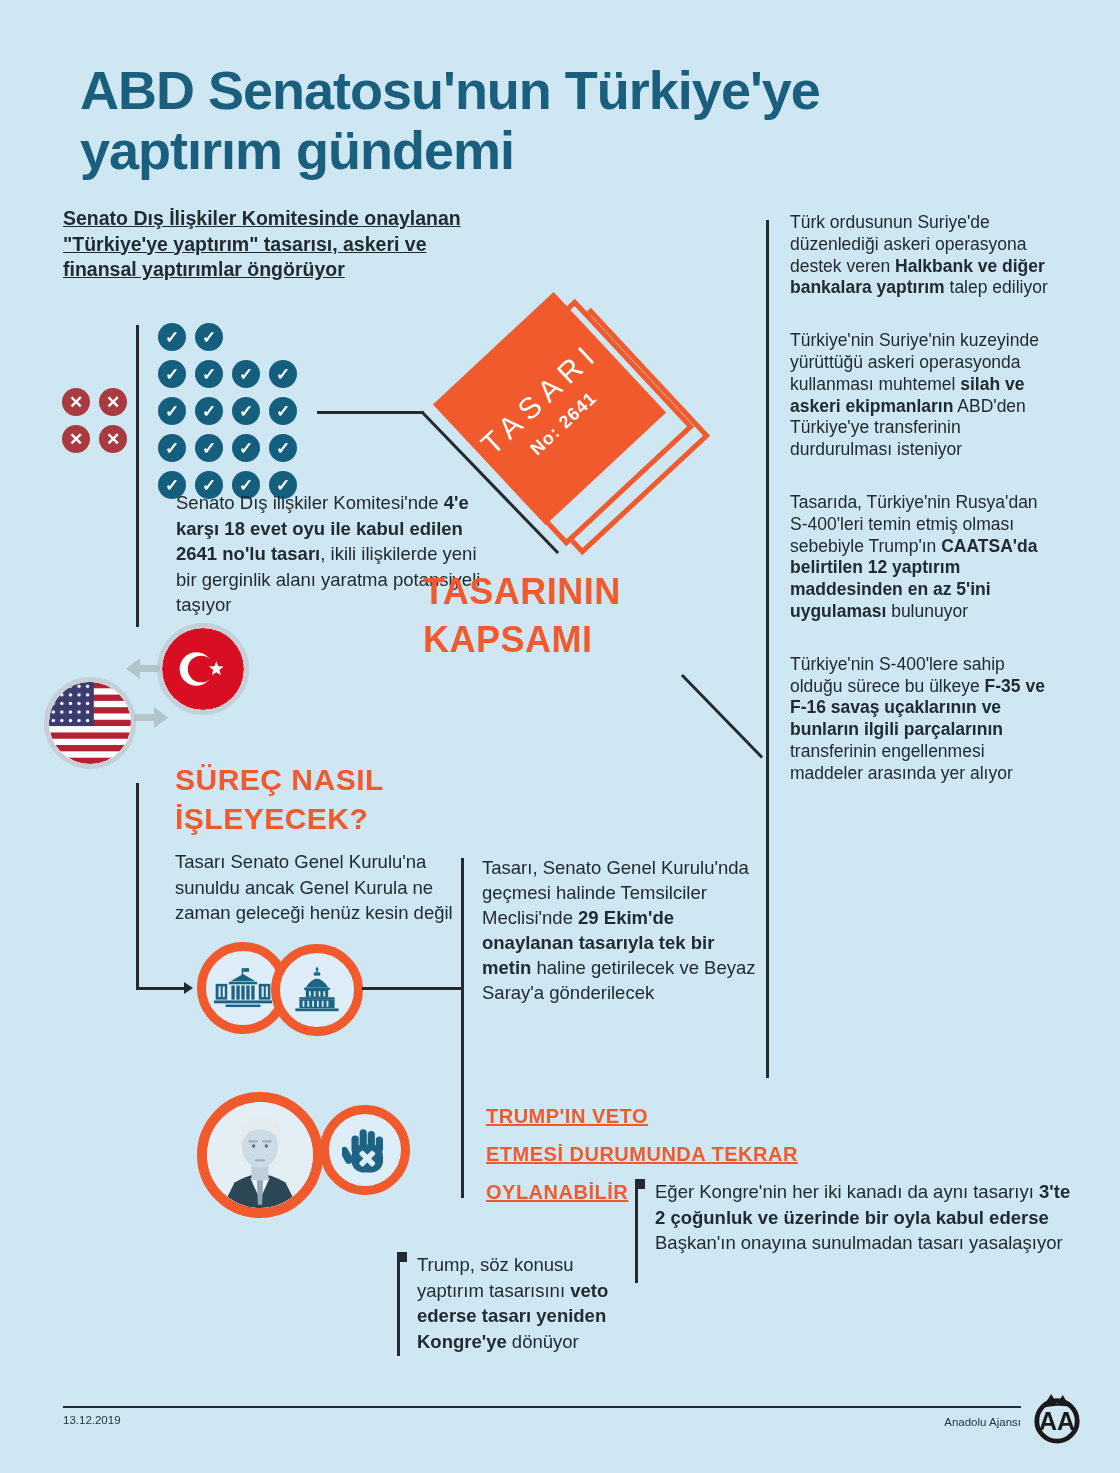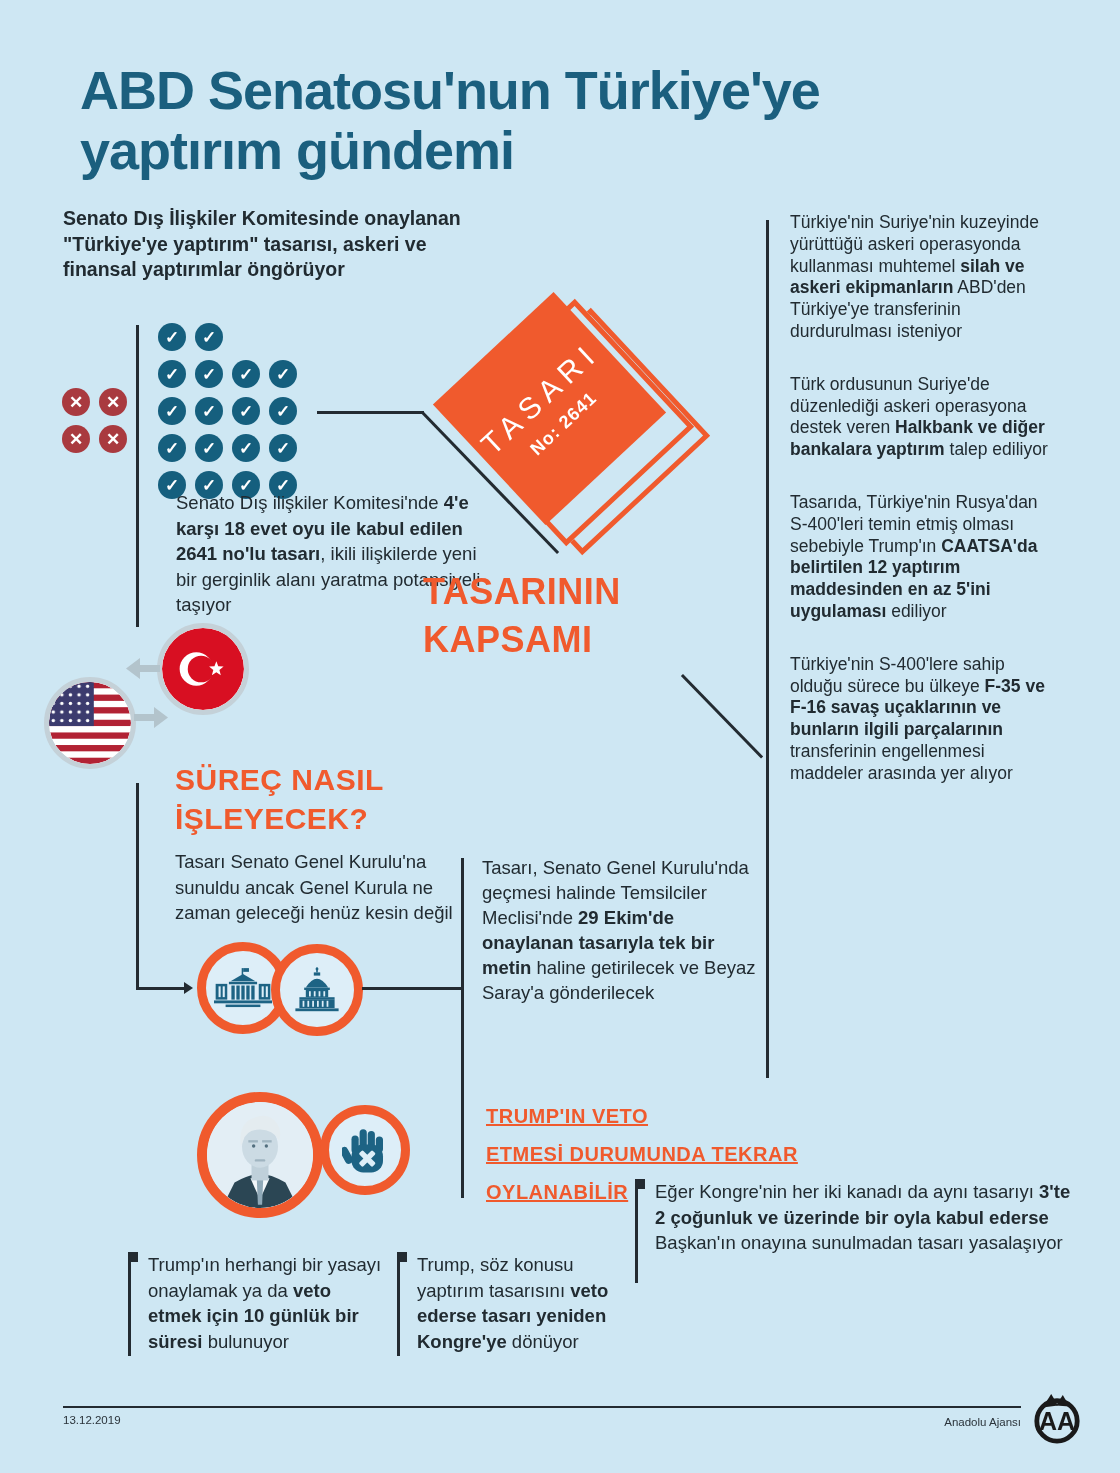--- a/index.html
+++ b/index.html
@@ -57,21 +57,21 @@
   .note .ntext{flex:1;}
   
   .footer-date,.footer-agency{font-size:11.5px;color:#2a333a;text-align:center;}
 </style>
 </head>
 <body>
 
 <div class="canvas" style="--background: #cee7f3; --title: #1b5f7e; --text-dark: #212b31; --orange: #f05a2d; --teal: #155f7e; --red: #a93a3f; --line: #232b31; --icon-teal: #1d6384; --circle-bg: #ddeef8;">
 
   <div class="abs title" style="left:72px;top:60px;width:980px;margin-left:8px;">ABD Senatosu'nun Türkiye'ye<br>yaptırım gündemi</div>
-  <div class="abs subtitle" style="left:63px;top:206px;width:440px;">Senato Dış İlişkiler Komitesinde onaylanan<br>"Türkiye'ye yaptırım" tasarısı, askeri ve<br>finansal yaptırımlar öngörüyor</div>
+  <div class="abs subtitle" style="left:63px;top:206px;width:440px;text-decoration:underline;">Senato Dış İlişkiler Komitesinde onaylanan<br>"Türkiye'ye yaptırım" tasarısı, askeri ve<br>finansal yaptırımlar öngörüyor</div>
 
   <div class="abs" style="left:62px;top:388px;">
       <div class="vrow">
         <span class="vote-c no">✕</span>
         <span class="vote-c no">✕</span>
       </div>
       <div class="vrow">
         <span class="vote-c no">✕</span>
         <span class="vote-c no">✕</span>
       </div>
@@ -124,23 +124,23 @@
     <div class="sheet front" style="left:37px;top:41px;">
       <div class="doc-label">TASARI</div>
       <div class="doc-number">No: 2641</div>
     </div>
   </div>
 
   <div class="abs orange-h h-kapsam" style="left:423px;top:568px;width:300px;">TASARININ<br>KAPSAMI</div>
 
   <div class="line" style="left:766px;top:220px;width:2.5px;height:858px;"></div>
   <div class="abs rcol-text" style="left:790px;top:212px;width:266px;">
+    <div class="para"><span>Türk ordusunun Suriye'de düzenlediği askeri operasyona destek veren </span><span class="b">Halkbank ve diğer bankalara yaptırım</span><span> talep ediliyor</span></div>
     <div class="para"><span>Türkiye'nin Suriye'nin kuzeyinde yürüttüğü askeri operasyonda kullanması muhtemel </span><span class="b">silah ve askeri ekipmanların</span><span> ABD'den Türkiye'ye transferinin durdurulması isteniyor</span></div>
-    <div class="para"><span>Türk ordusunun Suriye'de düzenlediği askeri operasyona destek veren </span><span class="b">Halkbank ve diğer bankalara yaptırım</span><span> talep ediliyor</span></div>
-    <div class="para"><span>Tasarıda, Türkiye'nin Rusya'dan S-400'leri temin etmiş olması sebebiyle Trump'ın </span><span class="b">CAATSA'da belirtilen 12 yaptırım maddesinden en az 5'ini uygulaması</span><span> ediliyor</span></div>
+    <div class="para"><span>Tasarıda, Türkiye'nin Rusya'dan S-400'leri temin etmiş olması sebebiyle Trump'ın </span><span class="b">CAATSA'da belirtilen 12 yaptırım maddesinden en az 5'ini uygulaması</span><span> bulunuyor</span></div>
     <div class="para"><span>Türkiye'nin S-400'lere sahip olduğu sürece bu ülkeye </span><span class="b">F-35 ve F-16 savaş uçaklarının ve bunların ilgili parçalarının</span><span> transferinin engellenmesi maddeler arasında yer alıyor</span></div>
   </div>
 
   <div class="ring-gray" style="left:157px;top:623px;width:82px;height:82px;">
     <div class="flag-inner">
       <svg viewBox="0 0 86 86" xmlns="http://www.w3.org/2000/svg">
         <rect width="86" height="86" fill="#d80f22"></rect>
         <circle cx="36" cy="43" r="17.5" fill="#ffffff"></circle>
         <circle cx="41" cy="43" r="14" fill="#d80f22"></circle>
         <polygon fill="#ffffff" points="57,35 59,40.2 64.6,40.5 60.2,44.1 61.7,49.5 57,46.4 52.3,49.5 53.8,44.1 49.4,40.5 55,40.2"></polygon>
@@ -273,27 +273,20 @@
       </g>
       <g fill="#ddeef8">
         <rect x="17" y="36.5" width="21" height="6" rx="1.5" transform="rotate(45 27.5 39.5)"></rect>
         <rect x="17" y="36.5" width="21" height="6" rx="1.5" transform="rotate(-45 27.5 39.5)"></rect>
       </g>
     </svg>
   </div>
 
   <div class="abs orange-h h-veto" style="left:486px;top:1097px;width:490px;">TRUMP'IN VETO<br>ETMESİ DURUMUNDA TEKRAR<br>OYLANABİLİR</div>
 
-  <div class="note" style="left:128px;top:1252px;width:255px;height:104px;">
-    <div class="marker">
-        <span class="msq"></span>
-        <span class="mline"></span>
-      </div>
-    <div class="ntext body-text"><span>Trump'ın herhangi bir yasayı onaylamak ya da </span><span class="b">veto etmek için 10 günlük bir süresi</span><span> bulunuyor</span></div>
-  </div>
   <div class="note" style="left:397px;top:1252px;width:245px;height:104px;">
     <div class="marker">
         <span class="msq"></span>
         <span class="mline"></span>
       </div>
     <div class="ntext body-text"><span>Trump, söz konusu yaptırım tasarısını </span><span class="b">veto ederse tasarı yeniden Kongre'ye</span><span> dönüyor</span></div>
   </div>
   <div class="note" style="left:635px;top:1179px;width:440px;height:104px;">
     <div class="marker">
         <span class="msq"></span>

